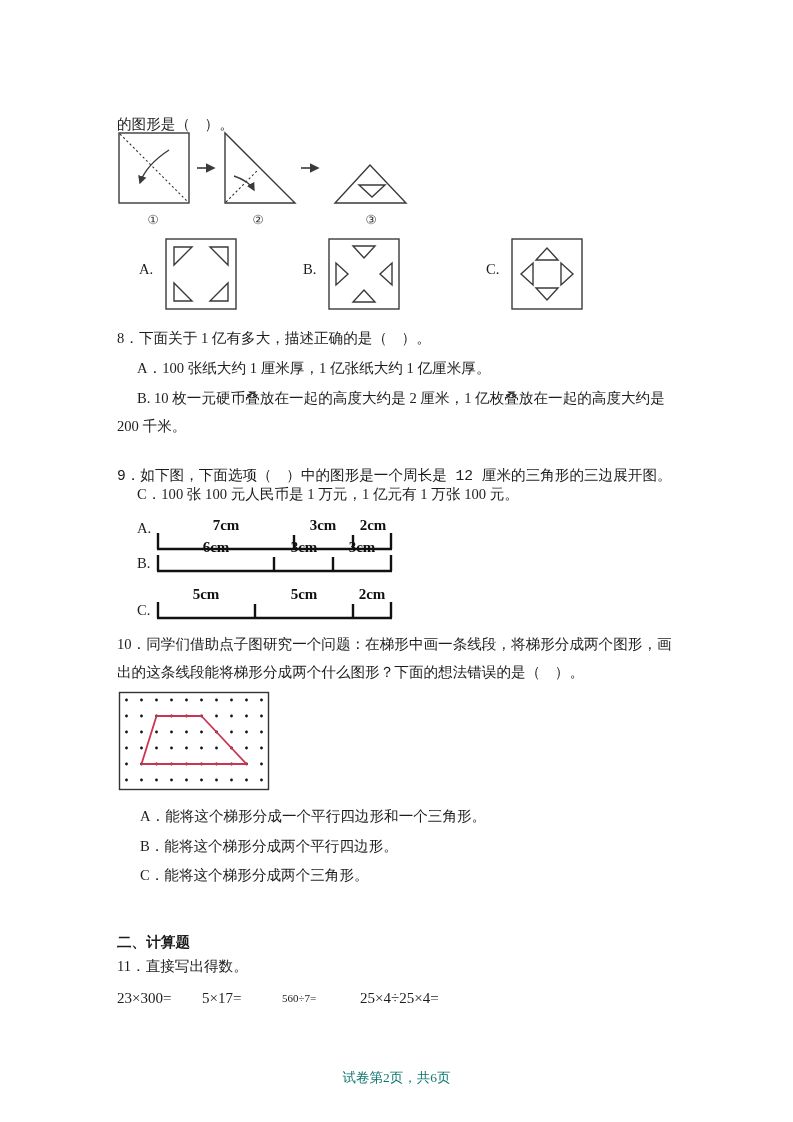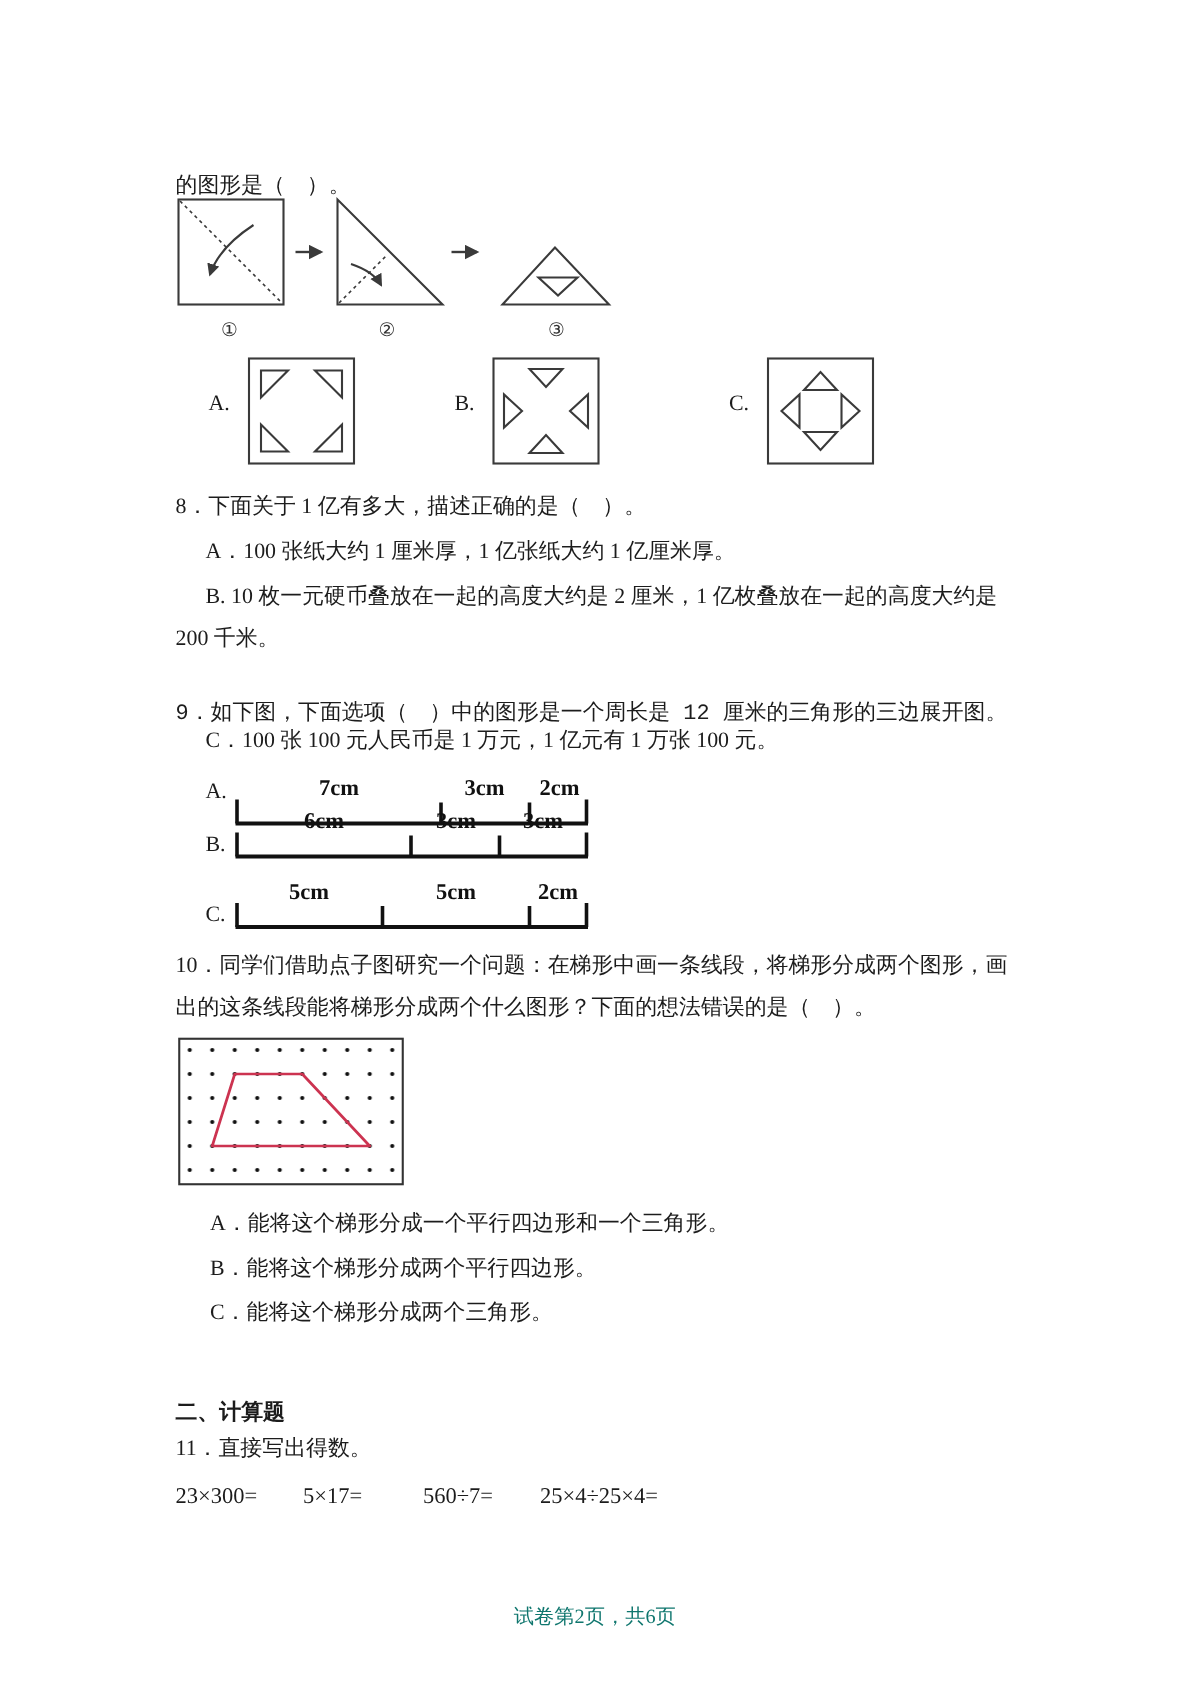--- a/index.html
+++ b/index.html
@@ -160,18 +160,18 @@
 
   <div class="t" style="left:140px; top:802px;">A．能将这个梯形分成一个平行四边形和一个三角形。</div>
   <div class="t" style="left:140px; top:832px;">B．能将这个梯形分成两个平行四边形。</div>
   <div class="t" style="left:140px; top:861px;">C．能将这个梯形分成两个三角形。</div>
 
   <div class="t bold" style="left:117px; top:928px;">二、计算题</div>
   <div class="t" style="left:117px; top:952px;text-align:center;">11．直接写出得数。</div>
 
   <div class="t" style="left:117px; top:984px; font-size:15px;">23×300=</div>
   <div class="t" style="left:202px; top:984px; font-size:15px;">5×17=</div>
-  <div class="t" style="left:282px; top:984px; font-size:15px;">560÷7=</div>
+  <div class="t" style="left:282px; top:984px; font-size:11px;">560÷7=</div>
   <div class="t" style="left:360px; top:984px; font-size:15px;">25×4÷25×4=</div>
 
   <div class="footer">试卷第2页，共6页</div>
 
 </div>
 
 </body></html>

